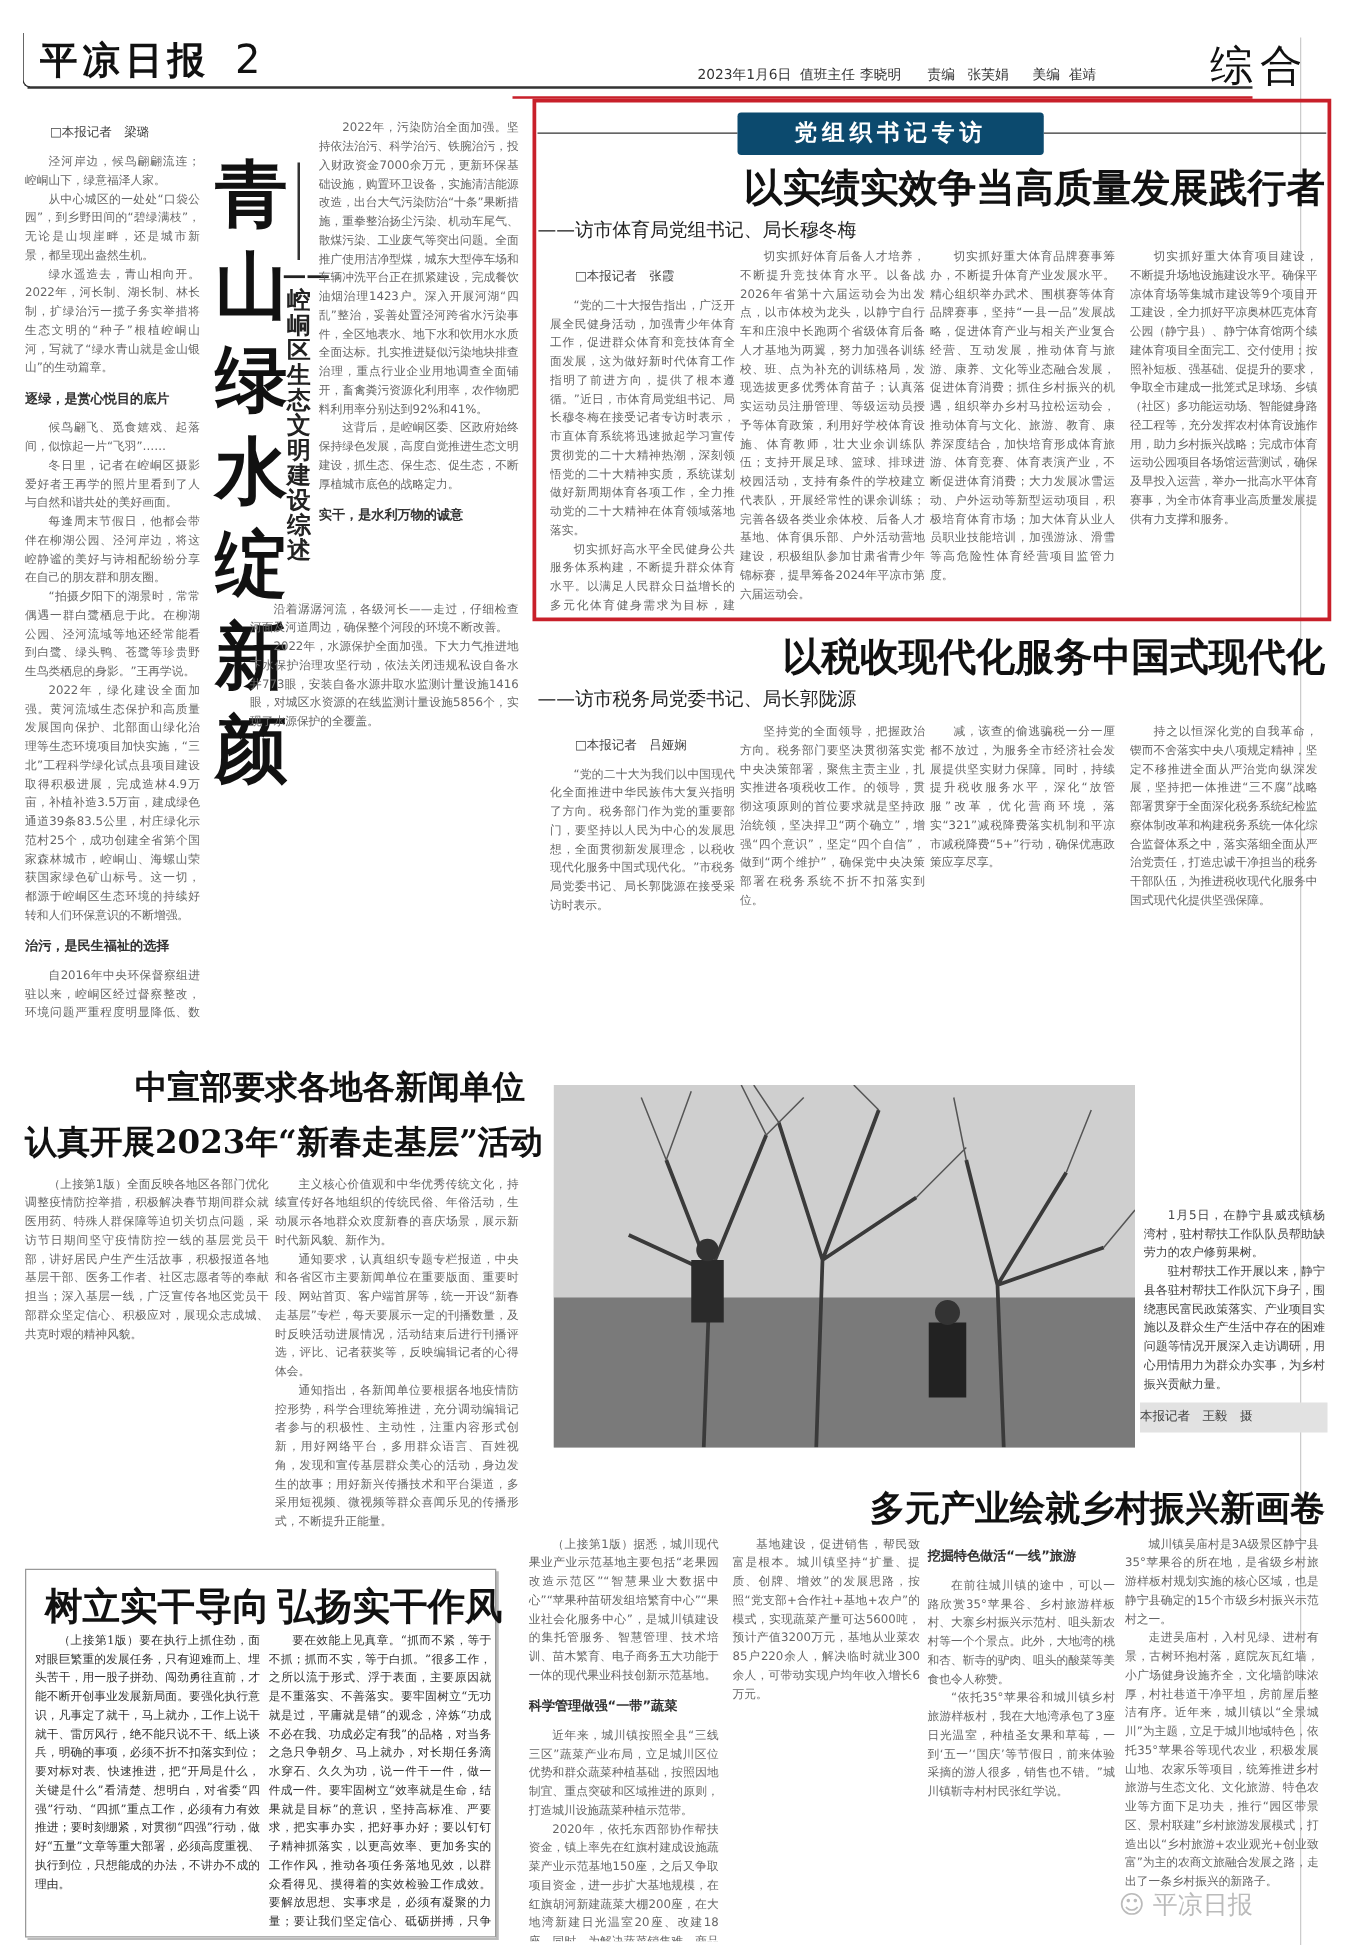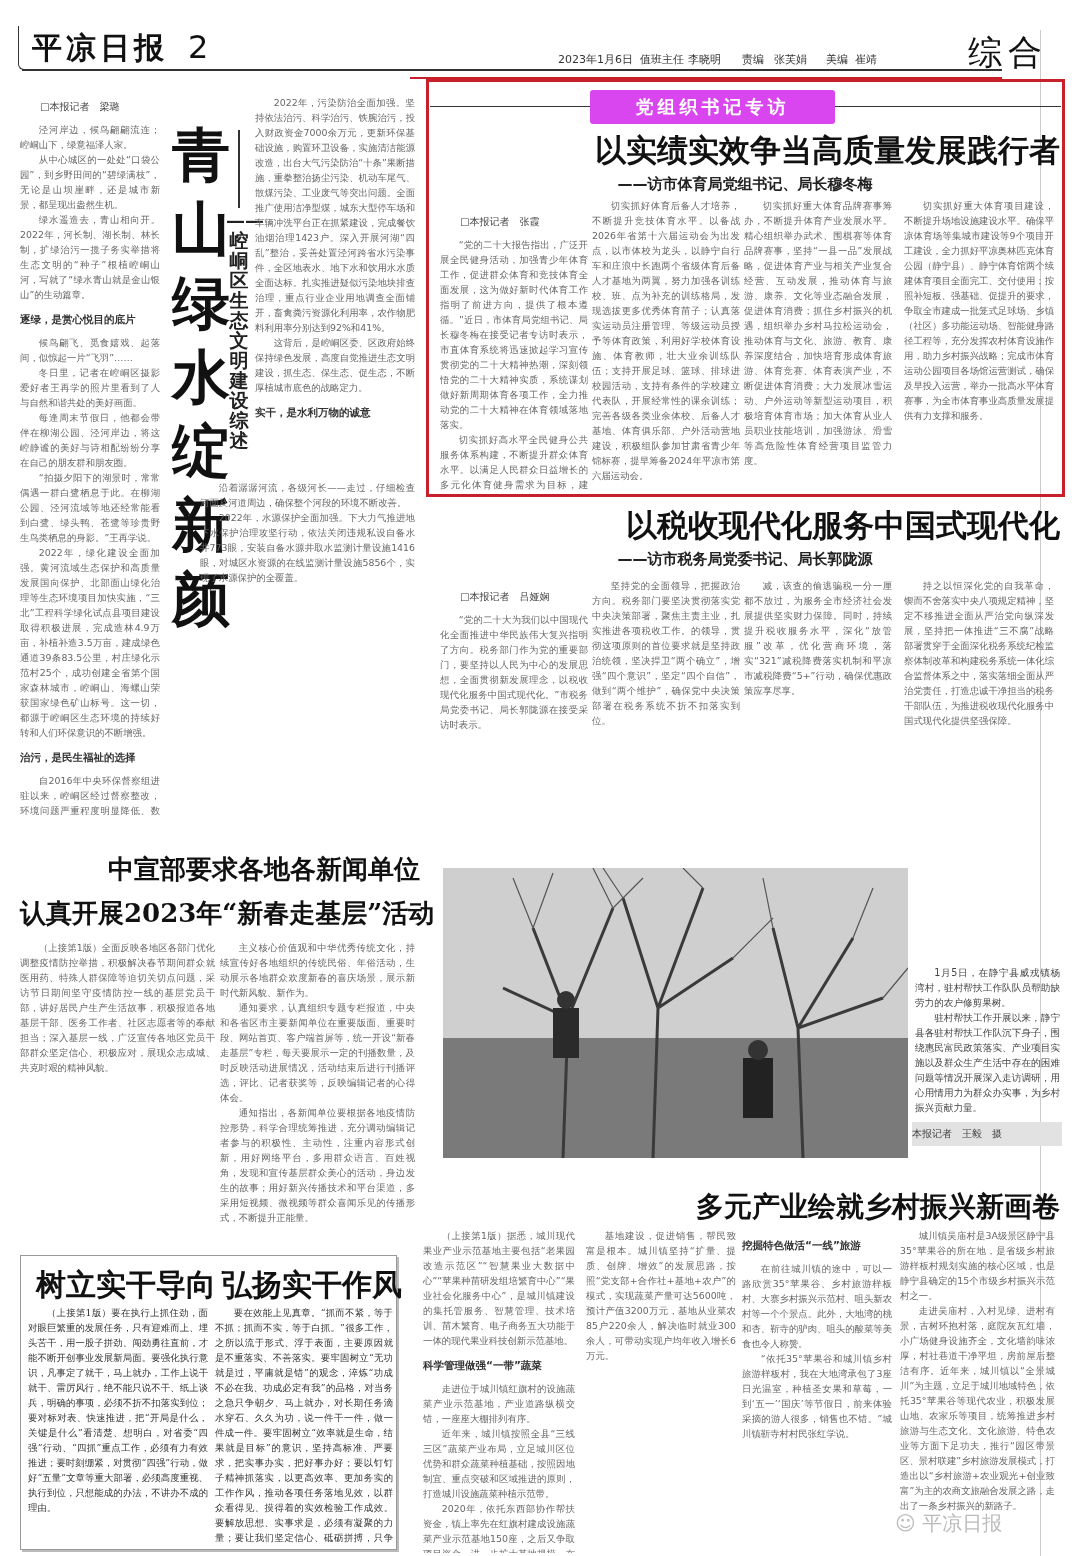--- a/index.html
+++ b/index.html
@@ -15,25 +15,25 @@
 .section-label{left:968px;top:30px;font-size:34px;color:#111;letter-spacing:6px}
 .section-box{left:1040px;top:30px;width:40px;height:1526px;border-left:1px solid #ccc}
 .col{font-size:9.4px;line-height:15px;color:#666;text-align:justify;overflow:hidden}
 .col p{text-indent:2em}
 .byline{font-size:10px;color:#444;margin:4px 0 8px 2em}
 .subhead{font-size:10.5px;font-weight:bold;color:#333;margin:10px 0 8px}
 .big-vert{left:160px;top:118px;width:70px;font-family:"DejaVu Sans",sans-serif;font-weight:bold;font-size:58px;line-height:74px;color:#111;text-align:right}
 .vert-sub{left:226px;top:210px;width:26px;font-family:"DejaVu Serif",serif;font-weight:bold;font-size:19px;line-height:20px;color:#222;text-align:center}
 .vert-dash{left:238px;top:130px;width:2px;height:78px;background:#333}
 .redbox{left:426px;top:79px;width:639px;height:418px;border:3px solid #c8202a}
-.tag{left:590px;top:90px;width:245px;height:34px;background:#d946ef;color:#fff;font-size:18px;font-weight:bold;letter-spacing:4px;text-align:center;line-height:34px;border-radius:3px}
+.tag{left:590px;top:90px;width:245px;height:34px;background:#0c4a6e;color:#fff;font-size:18px;font-weight:bold;letter-spacing:4px;text-align:center;line-height:34px;border-radius:3px}
 .tag-line-l{left:430px;top:106px;width:160px;height:1px;background:#333}
 .tag-line-r{left:835px;top:106px;width:226px;height:1px;background:#333}
 .h1{font-family:"DejaVu Serif",serif;font-weight:bold;color:#111;text-align:right;white-space:nowrap}
-.sub-h{font-weight:bold;color:#222;text-align:center;white-space:nowrap}
+.sub-h{font-weight:normal;color:#222;white-space:nowrap}
 .photo{left:443px;top:868px;width:465px;height:290px;background:linear-gradient(180deg,#d9d9d9 0%,#c9c9c9 30%,#8a8a8a 60%,#6b6b6b 100%);overflow:hidden}
 .caption-credit{left:912px;top:1122px;width:150px;height:24px;background:#e2e2e2;font-size:10px;color:#444;text-align:left;line-height:24px}
 .frame-box{left:20px;top:1255px;width:377px;height:295px;border:1px solid #999;box-shadow:2px 2px 0 #bbb}
 .watermark{left:895px;top:1510px;font-size:20px;color:#bbb}
 </style>
 </head>
 <body>
 
 <div class="abs header-left-bracket"></div>
 <div class="abs masthead-logo">平凉日报</div>
@@ -148,21 +148,20 @@
 <div class="abs col" style="left:915px;top:965px;width:145px;height:150px;font-size:9.6px;color:#444">
   <p>1月5日，在静宁县威戎镇杨湾村，驻村帮扶工作队队员帮助缺劳力的农户修剪果树。</p>
   <p>驻村帮扶工作开展以来，静宁县各驻村帮扶工作队沉下身子，围绕惠民富民政策落实、产业项目实施以及群众生产生活中存在的困难问题等情况开展深入走访调研，用心用情用力为群众办实事，为乡村振兴贡献力量。</p>
 </div>
 <div class="abs caption-credit">本报记者　王毅　摄</div>
 
 <div class="abs h1" style="left:430px;top:1188px;width:630px;font-size:28px">多元产业绘就乡村振兴新画卷</div>
 <div class="abs col" style="left:423px;top:1228px;width:152px;height:325px">
   <p>（上接第1版）据悉，城川现代果业产业示范基地主要包括“老果园改造示范区”“智慧果业大数据中心”“苹果种苗研发组培繁育中心”“果业社会化服务中心”，是城川镇建设的集托管服务、智慧管理、技术培训、苗木繁育、电子商务五大功能于一体的现代果业科技创新示范基地。</p>
   <div class="subhead">科学管理做强“一带”蔬菜</div>
-  <p>走进位于城川镇红旗村的设施蔬菜产业示范基地，产业道路纵横交错，一座座大棚排列有序。</p>
   <p>近年来，城川镇按照全县“三线三区”蔬菜产业布局，立足城川区位优势和群众蔬菜种植基础，按照因地制宜、重点突破和区域推进的原则，打造城川设施蔬菜种植示范带。</p>
   <p>2020年，依托东西部协作帮扶资金，镇上率先在红旗村建成设施蔬菜产业示范基地150座，之后又争取项目资金，进一步扩大基地规模，在红旗胡河新建蔬菜大棚200座，在大地湾新建日光温室20座、改建18座。同时，为解决蔬菜销售难、商品化程度不高的问题，去年，又通过引进企业，配套建成占地400㎡集收购、分选、清洗、包装、销售为一体的现代有机蔬菜分拣包装车间。</p>
 </div>
 <div class="abs col" style="left:586px;top:1228px;width:150px;height:325px">
   <p>基地建设，促进销售，帮民致富是根本。城川镇坚持“扩量、提质、创牌、增效”的发展思路，按照“党支部+合作社+基地+农户”的模式，实现蔬菜产量可达5600吨，预计产值3200万元，基地从业菜农85户220余人，解决临时就业300余人，可带动实现户均年收入增长6万元。</p>
 </div>
 <div class="abs col" style="left:742px;top:1228px;width:150px;height:325px">
   <div class="subhead">挖掘特色做活“一线”旅游</div>
   <p>在前往城川镇的途中，可以一路欣赏35°苹果谷、乡村旅游样板村、大寨乡村振兴示范村、咀头新农村等一个个景点。此外，大地湾的桃和杏、靳寺的驴肉、咀头的酸菜等美食也令人称赞。</p>
   <p>“依托35°苹果谷和城川镇乡村旅游样板村，我在大地湾承包了3座日光温室，种植圣女果和草莓，一到‘五一’‘国庆’等节假日，前来体验采摘的游人很多，销售也不错。”城川镇靳寺村村民张红学说。</p>

